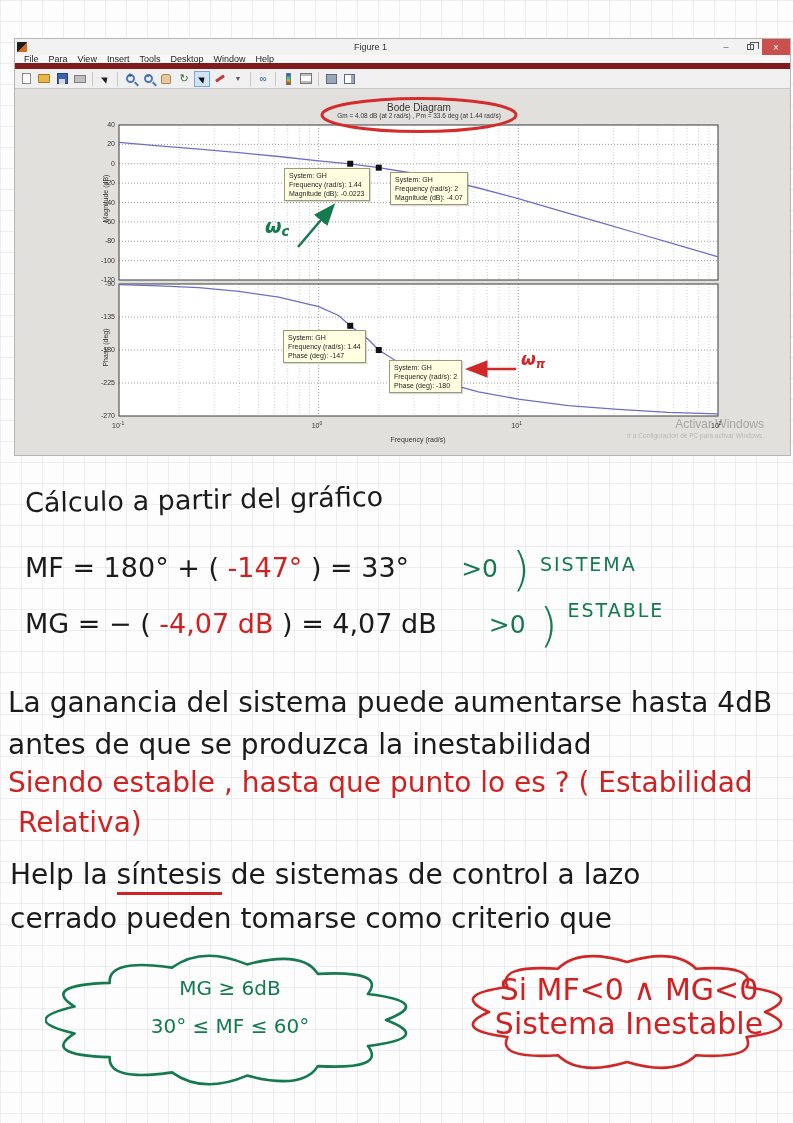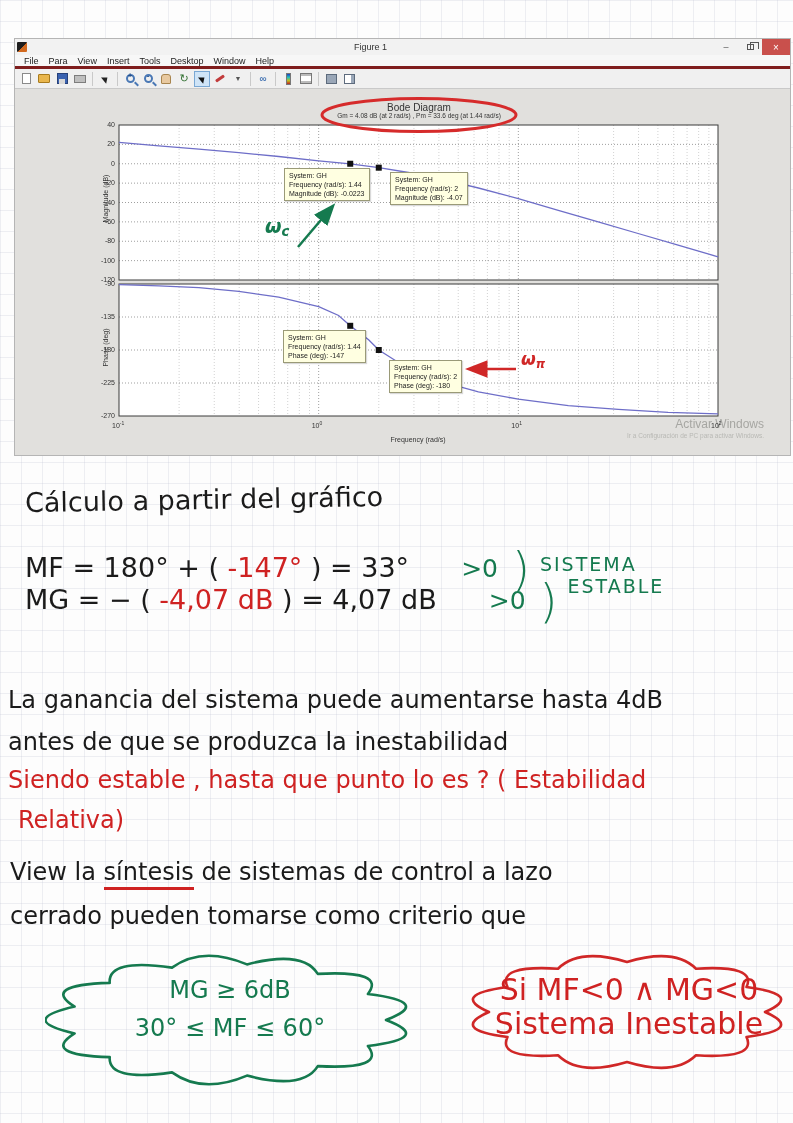--- a/index.html
+++ b/index.html
@@ -22,21 +22,21 @@
     background:linear-gradient(135deg,#1d1d1d 55%, #d2691e 55%); border-radius:1px; }
   .win-title{ flex:1; text-align:center; }
   .win-ctrls{ display:flex; align-items:center; height:100%; }
   .ctrl{ width:24px; height:100%; display:flex; align-items:center; justify-content:center;
     font-size:9px; color:#555; }
   .ctrl.close{ background:#c9504c; color:#fff; width:28px; font-size:10px; }
   .restore-glyph{ width:7px; height:6px; border:1px solid #555; background:#f2f2f2; position:relative; }
   .restore-glyph::before{ content:''; position:absolute; top:-3px; left:2px; width:7px; height:6px;
     border:1px solid #555; border-bottom:none; }
   .menubar{ position:absolute; left:0; top:16px; right:0; height:14px; background:#f7f7f7;
-    border-bottom:3px solid #7f1d1d; display:flex; align-items:center; padding-left:4px; }
+    border-bottom:6px solid #7f1d1d; display:flex; align-items:center; padding-left:4px; }
   .menu-item{ font-size:9px; color:#222; padding:0 5px; }
   .toolbar{ position:absolute; left:0; top:30px; right:0; height:20px; background:#f0f0f0;
     border-bottom:1px solid #c9c9c9; display:flex; align-items:center; padding-left:3px; gap:2px; }
   .tbi{ width:16px; height:16px; display:flex; align-items:center; justify-content:center;
     font-size:10px; color:#444; position:relative; }
   .tbi.sel{ background:#cfe4f7; border:1px solid #7aa8d4; }
   .tbsep{ width:1px; height:14px; background:#c9c9c9; margin:0 2px; }
   .i-page{ width:9px; height:11px; background:#fff; border:1px solid #8a8a8a; }
   .i-folder{ width:12px; height:9px; background:#e9b64d; border:1px solid #a87b1e; border-radius:1px; }
   .i-save{ width:11px; height:11px; background:#3a62b0; border:1px solid #27417a; }
@@ -85,35 +85,35 @@
   .omega .sub{ font-size:70%; vertical-align:-3px; }
   .omega.wc{ left:250px; top:126px; font-size:19px; color:#157a4f; font-weight:bold; }
   .omega.wpi{ left:506px; top:260px; font-size:17px; color:#d02727; font-weight:bold; }
   
   .hand{ font-family:"DejaVu Sans", sans-serif; white-space:nowrap; position:absolute; color:#1b1b1b; }
   .red{ color:#cf2222; }
   .green{ color:#157a4f; }
   .h-title{ left:25px; top:484px; font-size:27px; transform:rotate(-1deg); }
   .formula{ font-size:27px; }
   .f-mf{ left:25px; top:552px; }
-  .f-mg{ left:25px; top:584px;text-align:center; }
+  .f-mg{ left:25px; top:608px;text-align:center; }
   .cmp{ margin-left:52px; font-size:25px; }
   .bracket{ font-size:46px; font-weight:300; vertical-align:-8px; margin-left:14px; line-height:0; }
   .syslabel{ font-size:19px; letter-spacing:2px; margin-left:10px; position:relative; top:-6px; }
   .syslabel.up{ top:-16px; }
-  .para{ font-size:24px; }
+  .para{ font-size:28px; }
   .p1a{ left:8px; top:686px; } .p1b{ left:8px; top:728px; }
   .r1a{ left:8px; top:766px; } .r1b{ left:18px; top:806px; }
   .p2a{ left:10px; top:858px; } .p2b{ left:10px; top:902px; }
   .u-red{ border-bottom:3px solid #cf2222; padding-bottom:1px; }
   .cloud-wrap{ position:absolute; z-index:2; }
   .cw-green{ left:45px; top:950px; width:370px; height:145px; }
   .cw-red{ left:468px; top:950px; width:322px; height:128px; }
   .cloud-wrap svg{ position:absolute; left:0; top:0; }
-  .cloud-line{ position:absolute; width:100%; text-align:center; font-size:24px; }
+  .cloud-line{ position:absolute; width:100%; text-align:center; font-size:20px; }
   .cw-green .l1{ top:26px; } .cw-green .l2{ top:64px; }
   .cw-red .cloud-line{ font-size:30px; }
   .cw-red .l1{ top:22px; } .cw-red .l2{ top:56px; }
 </style>
 </head>
 <body>
 
 <div>
 
   <div class="window">
@@ -353,21 +353,21 @@
   <div class="hand formula f-mg">
     <span>MG = − ( </span><span class="red">-4,07 dB </span><span>) = 4,07 dB</span><span class="green cmp">&gt;0</span><span class="green bracket">)</span><span class="green syslabel up">ESTABLE</span>
   </div>
 
   <div class="hand para p1a">La ganancia del sistema puede aumentarse hasta 4dB</div>
   <div class="hand para p1b">antes de que se produzca la inestabilidad</div>
   <div class="hand para red r1a">Siendo estable , hasta que punto lo es ? ( Estabilidad</div>
   <div class="hand para red r1b">Relativa)</div>
 
   <div class="hand para p2a">
-    <span>View la </span><span class="u-red">síntesis</span><span> de sistemas de control a lazo</span>
+    <span>Help la </span><span class="u-red">síntesis</span><span> de sistemas de control a lazo</span>
   </div>
   <div class="hand para p2b">cerrado pueden tomarse como criterio que</div>
 
   <div class="cloud-wrap cw-green">
     <svg class="cloud" width="370" height="145">
         <path d="M341.0,70.0 Q388.6,88.0 322.9,96.0 Q341.5,119.8 272.8,116.1 Q258.1,140.2 202.0,125.6 Q157.5,144.5 127.0,122.4 Q62.7,131.8 64.7,107.1 Q-4.5,104.9 29.6,83.4 Q-28.7,70.0 29.6,56.6 Q-4.5,35.1 64.7,32.9 Q62.7,8.2 127.0,17.6 Q157.5,-4.5 202.0,14.4 Q258.1,-0.2 272.8,23.9 Q341.5,20.2 322.9,44.0 Q388.6,52.0 341.0,70.0 Z" fill="none" stroke="#157a4f" stroke-width="2.6" stroke-linejoin="round"></path>
       </svg>
     <div class="hand cloud-line l1 green">MG ≥ 6dB</div>
     <div class="hand cloud-line l2 green">30° ≤ MF ≤ 60°</div>
   </div>

